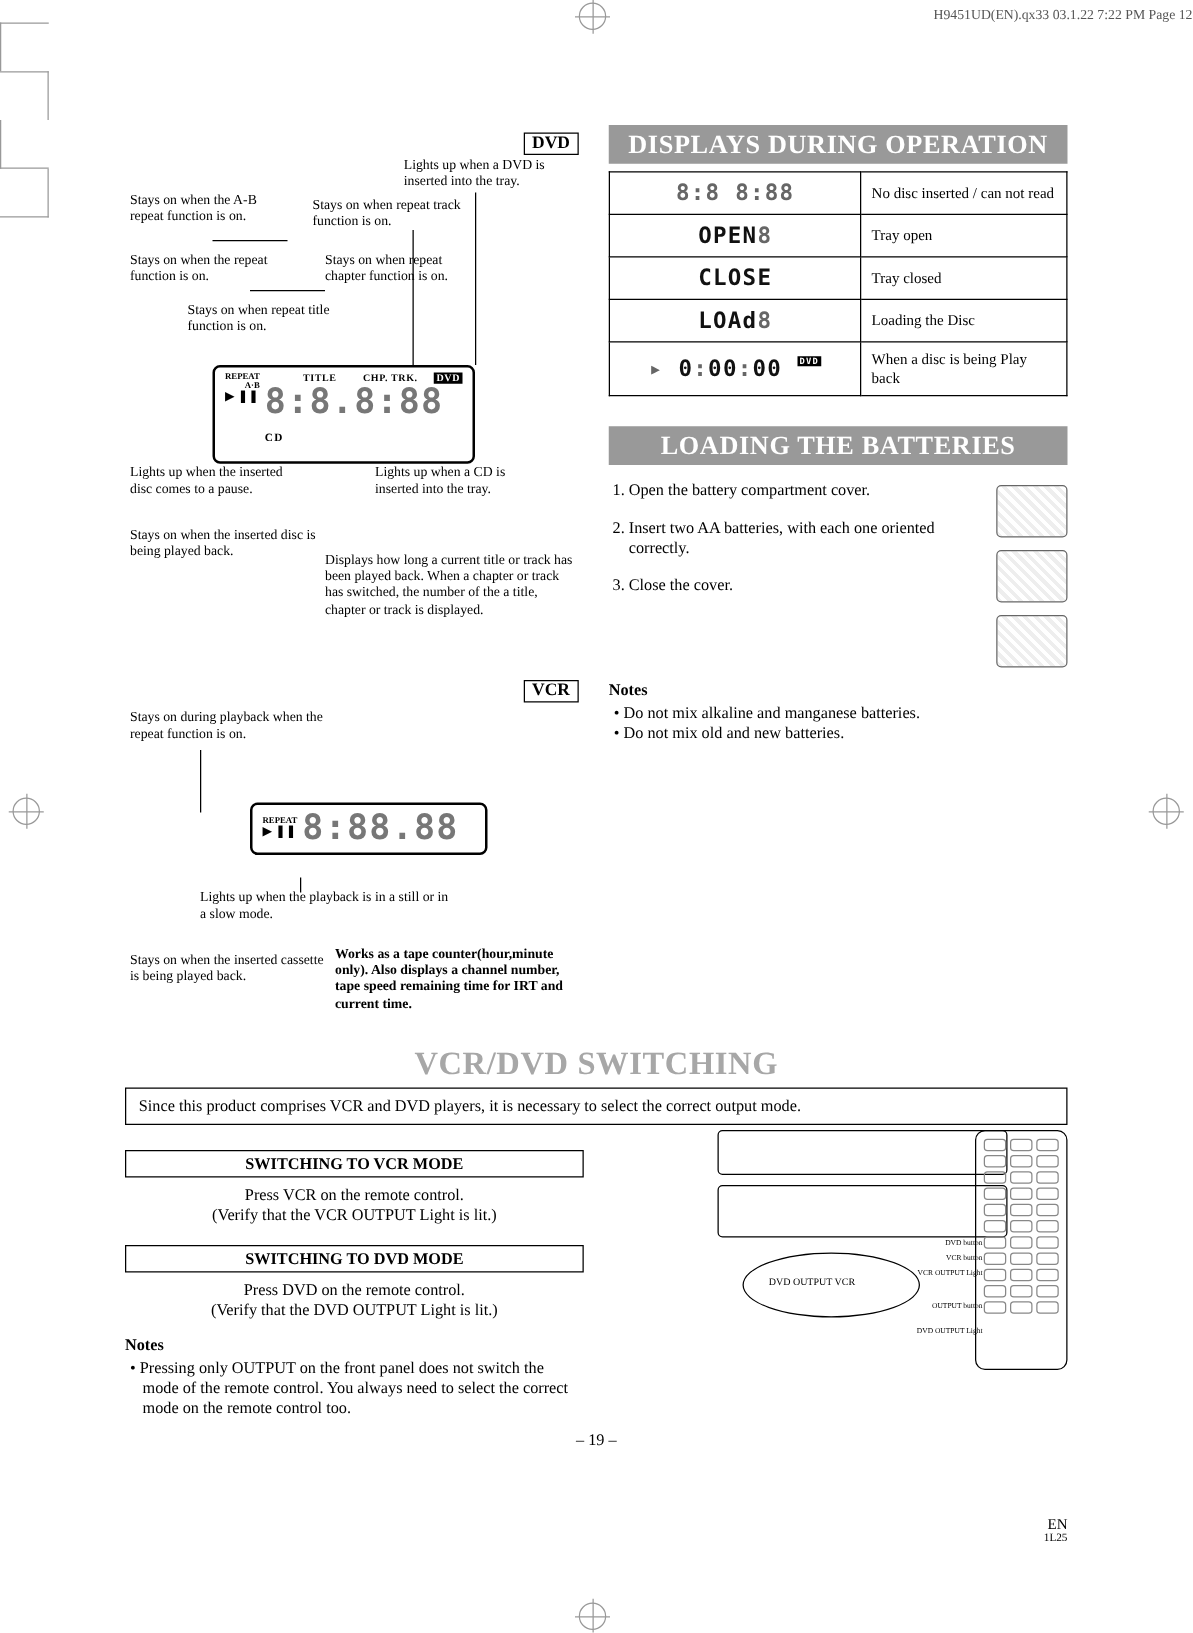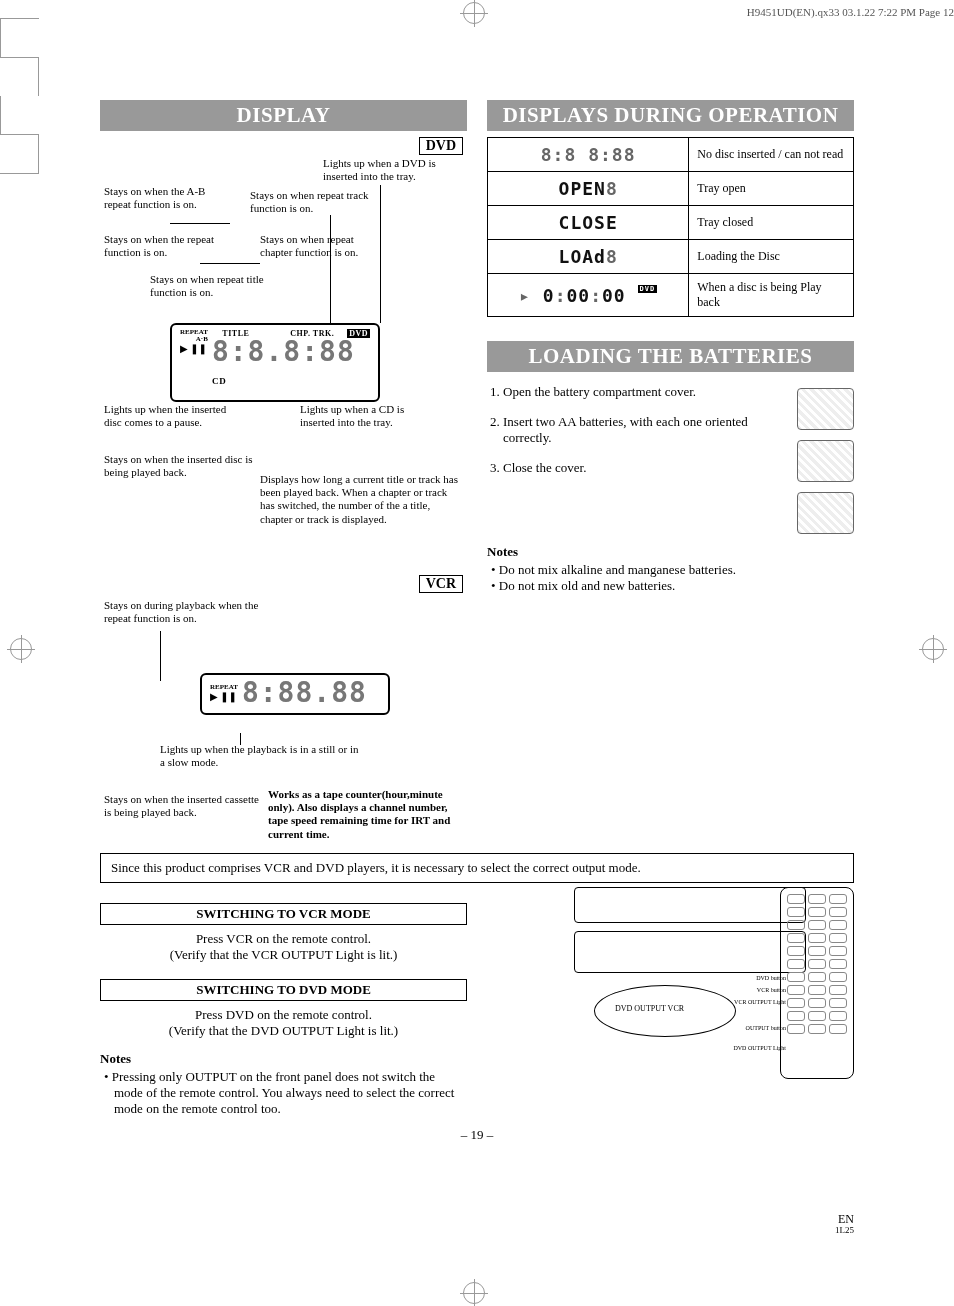--- a/index.html
+++ b/index.html
@@ -79,21 +79,21 @@
     margin:0 auto;
   }
   .lcd-labels {
     font-size:8px;
     font-weight:bold;
     letter-spacing:0.5px;
     display:flex;
     justify-content:flex-end;
     gap:5px;
   }
-  .lcd-labels .mid { margin:0 8px 0 36px; }
+  .lcd-labels .mid { margin:0 8px 0 16px; }
   .seg7 {
     font-family: monospace;
     font-size:28px;
     font-weight:bold;
     letter-spacing:1px;
     line-height:1;
     color:#777;
   }
   .small-label {
     font-size:7px;
@@ -197,21 +197,20 @@
     </div>
   <div class="reg-right">
       <div class="reg"></div>
     </div>
 
   <div class="content">
 
     <div class="cols">
 
       <div class="col">
-        <div class="section-bar">DISPLAY</div>
 
         <div style="text-align:right;margin:6px 4px 0 0;">
           <span class="tag-box">DVD</span>
         </div>
 
         <div class="callout-block" style="height:420px;">
           <div class="callout-abs" style="right:4px;top:2px;width:140px;text-align:left;">Lights up when a DVD is inserted into the tray.</div>
           <div class="callout-abs" style="left:4px;top:30px;width:130px;">Stays on when the A-B repeat function is on.</div>
           <div class="callout-abs" style="left:150px;top:34px;width:140px;">Stays on when repeat track function is on.</div>
           <div class="callout-abs" style="left:4px;top:78px;width:140px;">Stays on when the repeat function is on.</div>
@@ -321,20 +320,21 @@
 
         <div style="height:40px;"></div>
         <div class="notes-head">Notes</div>
         <ul class="bullets">
           <li>Do not mix alkaline and manganese batteries.</li>
           <li>Do not mix old and new batteries.</li>
         </ul>
       </div>
     </div>
 
+    <div class="big-title">VCR/DVD SWITCHING</div>
     <div class="wide-box">Since this product comprises VCR and DVD players, it is necessary to select the correct output mode.</div>
 
     <div class="cols" style="margin-top:4px;">
       <div class="col">
         <div class="sub-head">SWITCHING TO VCR MODE</div>
         <div class="sub-text">Press VCR on the remote control.</div>
         <div class="sub-text">(Verify that the VCR OUTPUT Light is lit.)</div>
 
         <div class="sub-head">SWITCHING TO DVD MODE</div>
         <div class="sub-text">Press DVD on the remote control.</div>

